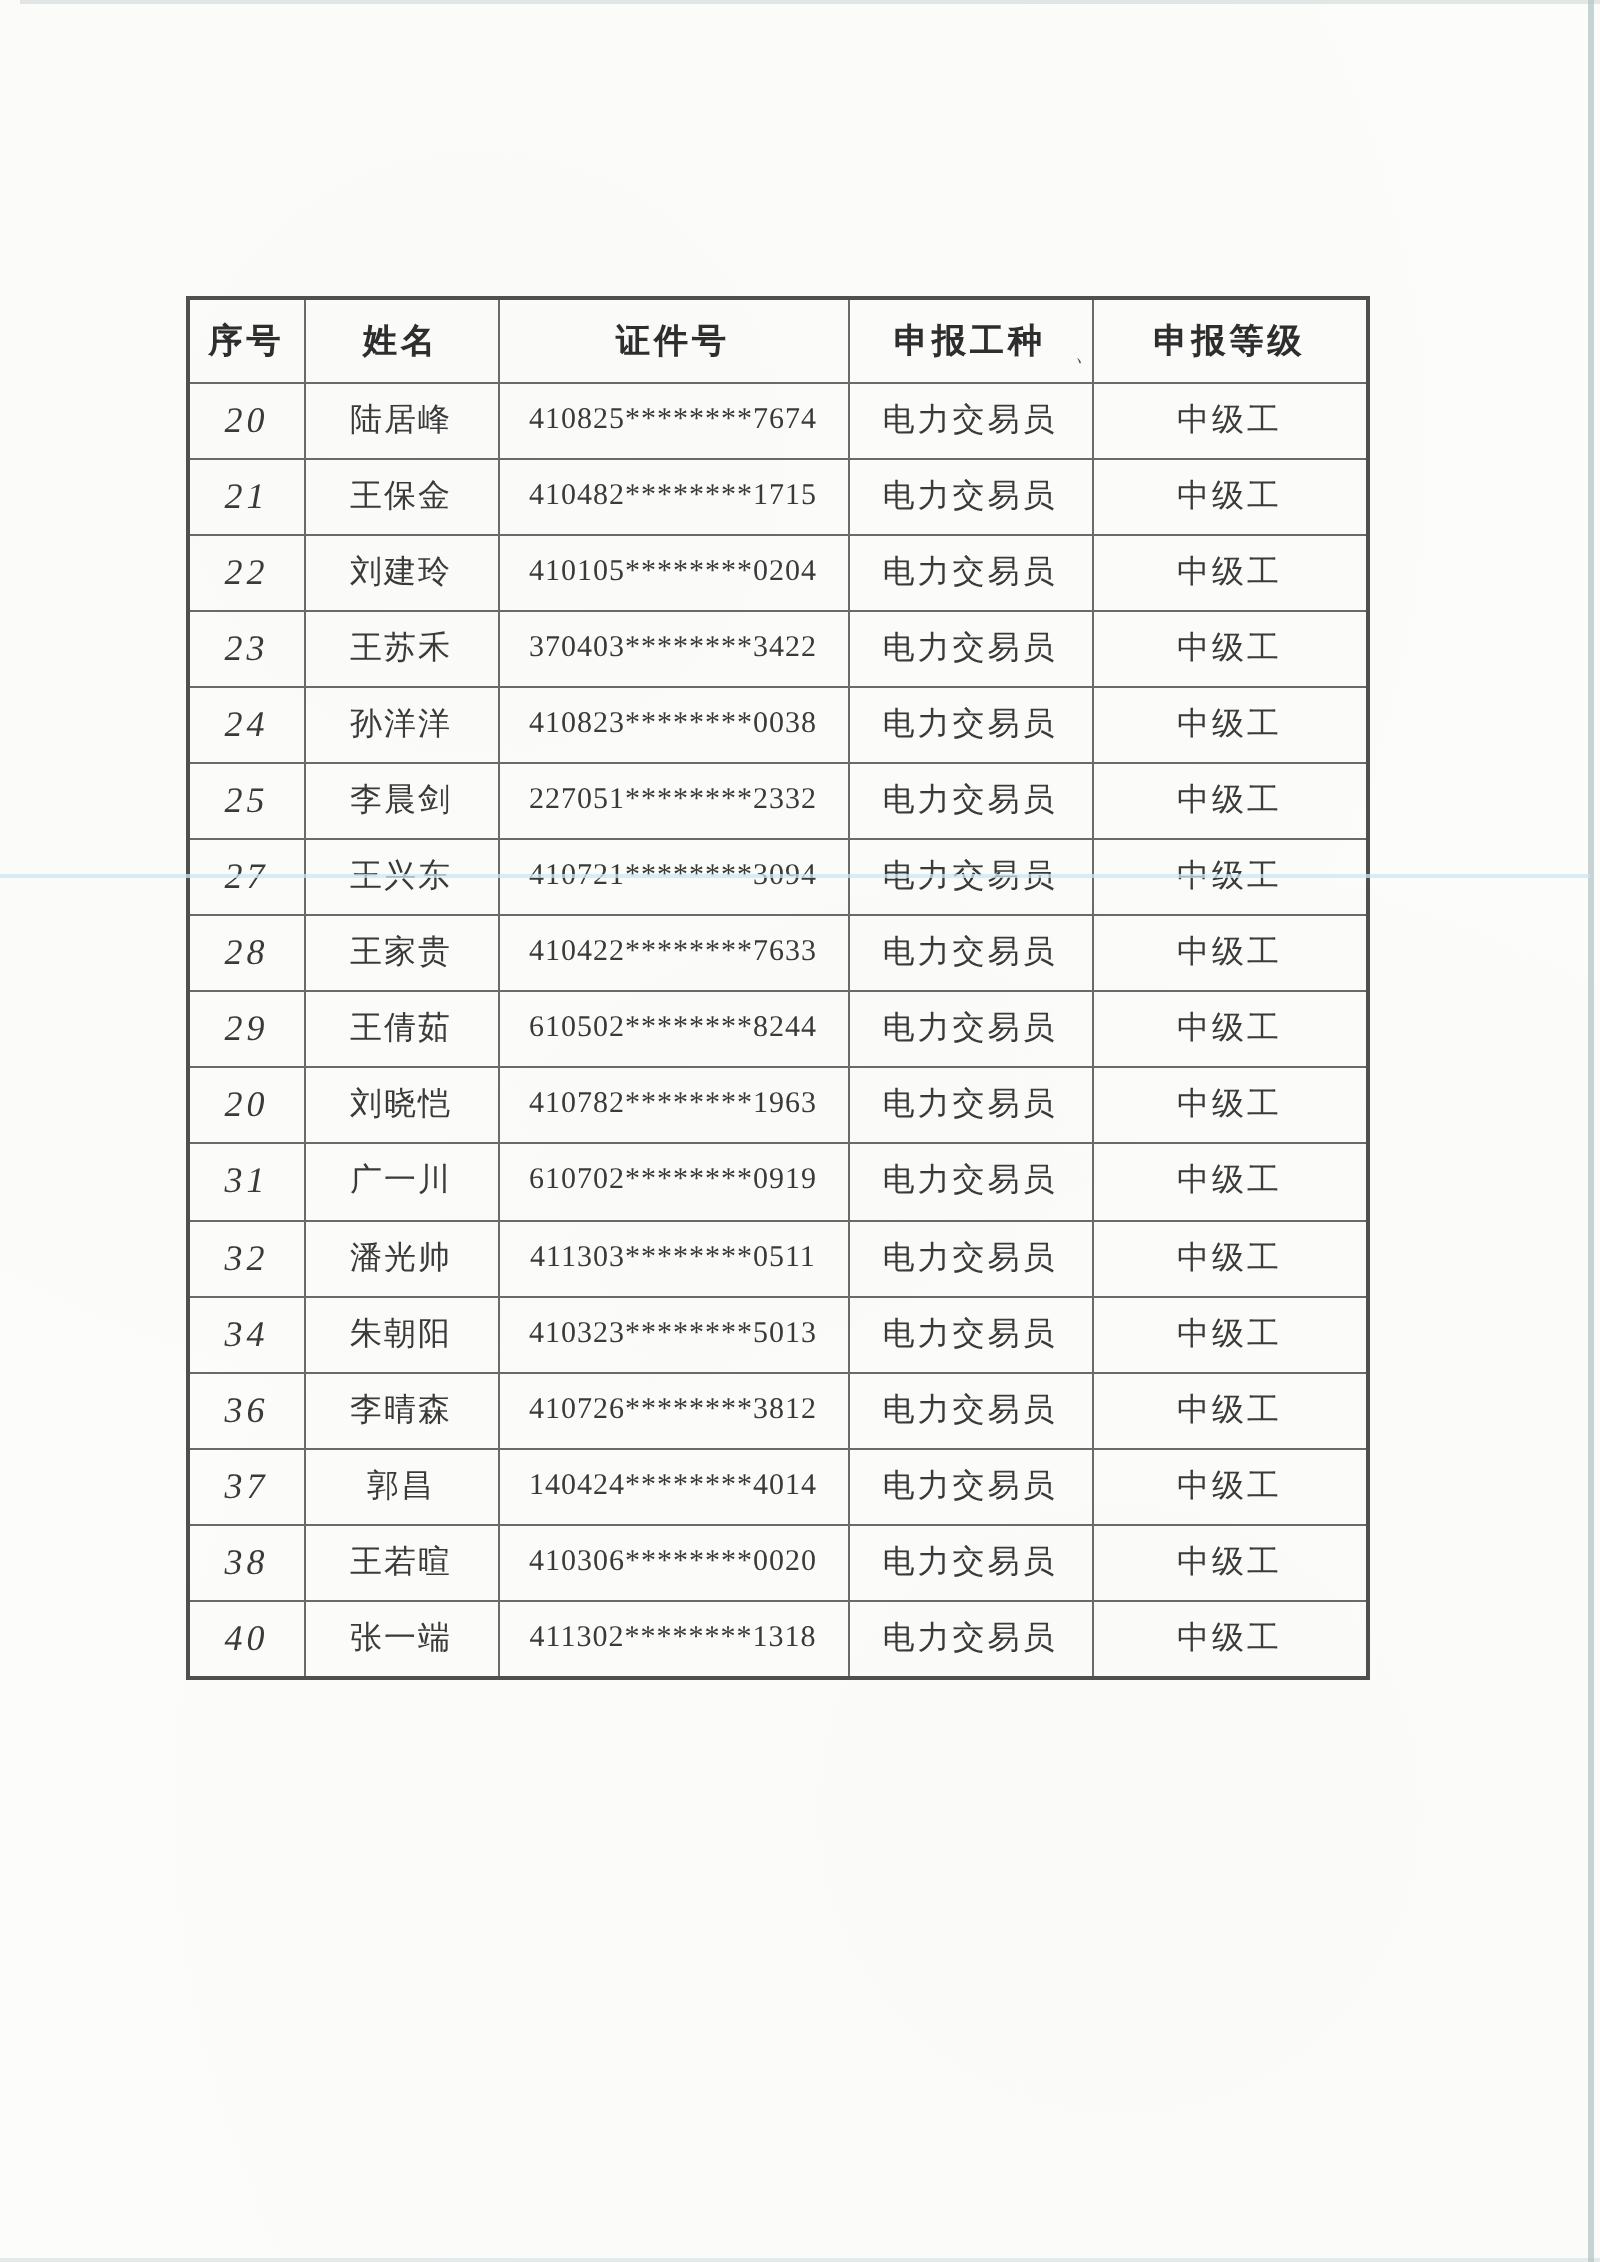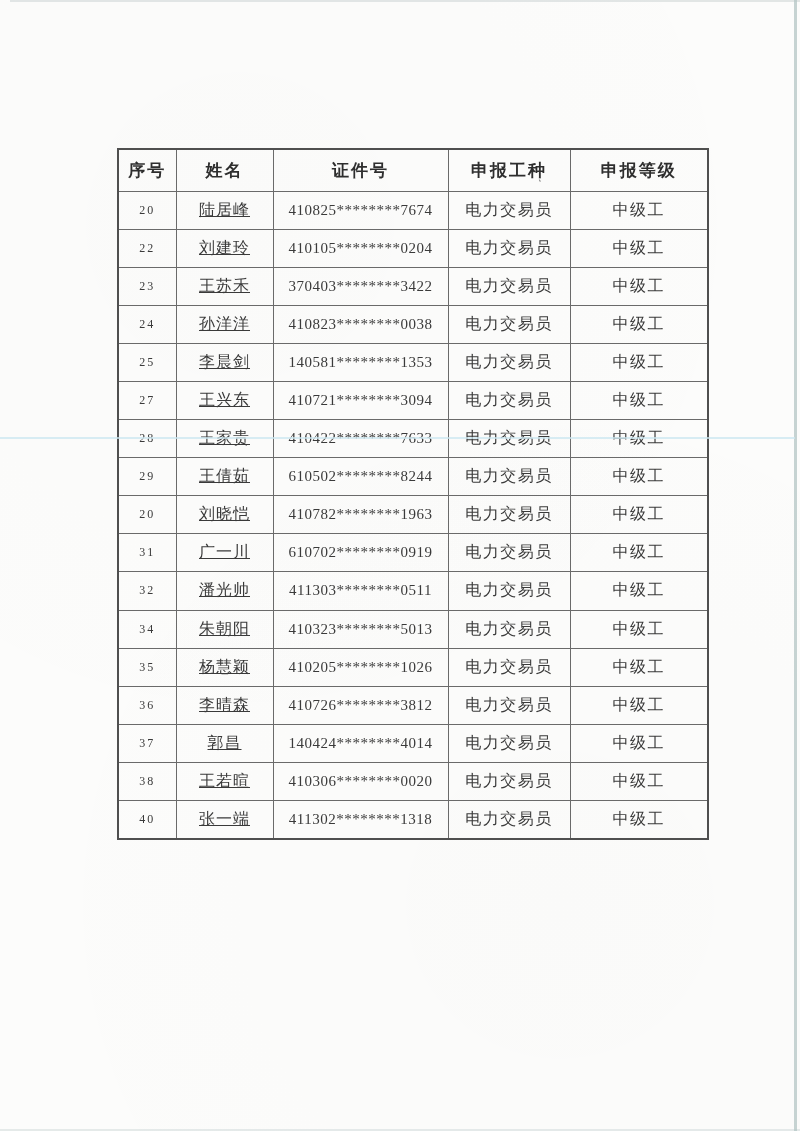--- a/index.html
+++ b/index.html
@@ -21,41 +21,41 @@
   .edge-top    { position:absolute; left:10px; right:0; top:0; height:2px; background:#ccd4d3; opacity:.55; }
   .edge-bottom { position:absolute; left:0; right:0; bottom:0; height:2px; background:#d6dedd; opacity:.6; }
   .edge-right  { position:absolute; top:0; bottom:0; left:794px; width:3px; background:#b4c6c4; opacity:.75; }
   .cyan-line   { position:absolute; left:0; width:795px; top:437px; height:2px; background:#cbe7f0; opacity:.75; z-index:3; }
   .stray-mark  {
     position:absolute; left:538px; top:170px; z-index:2;
     font-size:11px; color:#4a4a4a; transform: rotate(12deg);
   }
   
   table.roster {
-    position:absolute; left:117px; top:148px;
+    position:absolute; left:93px; top:148px;
     width:590px; border-collapse:collapse; table-layout:fixed;
     z-index:1;
     color:#3a3a3a;
     padding-left:20px;
   }
   table.roster th, table.roster td {
     border:1px solid #6a6a6a;
     text-align:center; vertical-align:middle;
     padding:0; overflow:hidden; white-space:nowrap;
   }
   table.roster { border:2px solid #4f4f4f; }
   thead tr { height:42px; }
   tbody tr { height:38.1px; }
   th {
     font-size:17px; font-weight:600; color:#2e2e2e;
     letter-spacing:2px;
   }
   td { font-size:16px; }
-  td.c-no   { font-size:12px; letter-spacing:2px; }
-  td.c-name { letter-spacing:1px;text-decoration:underline; }
+  td.c-no   { font-size:18px; letter-spacing:2px;font-style:italic; }
+  td.c-name { letter-spacing:1px; }
   td.c-id   { font-size:15px; letter-spacing:0.5px;margin-top:16px; }
   td.c-job  { letter-spacing:1.5px;margin-left:47px; }
   td.c-level{ letter-spacing:1.5px; }
 </style>
 </head>
 <body>
 
 <div class="page">
   <div class="edge-top"></div>
   <div class="edge-bottom"></div>
@@ -82,20 +82,27 @@
     </thead>
     <tbody>
         <tr>
     <td class="c-no">20</td>
     <td class="c-name">陆居峰</td>
     <td class="c-id">410825********7674</td>
     <td class="c-job">电力交易员</td>
     <td class="c-level">中级工</td>
   </tr>
         <tr>
+    <td class="c-no">21</td>
+    <td class="c-name">王保金</td>
+    <td class="c-id">410482********1715</td>
+    <td class="c-job">电力交易员</td>
+    <td class="c-level">中级工</td>
+  </tr>
+        <tr>
     <td class="c-no">22</td>
     <td class="c-name">刘建玲</td>
     <td class="c-id">410105********0204</td>
     <td class="c-job">电力交易员</td>
     <td class="c-level">中级工</td>
   </tr>
         <tr>
     <td class="c-no">23</td>
     <td class="c-name">王苏禾</td>
     <td class="c-id">370403********3422</td>
@@ -105,21 +112,21 @@
         <tr>
     <td class="c-no">24</td>
     <td class="c-name">孙洋洋</td>
     <td class="c-id">410823********0038</td>
     <td class="c-job">电力交易员</td>
     <td class="c-level">中级工</td>
   </tr>
         <tr>
     <td class="c-no">25</td>
     <td class="c-name">李晨剑</td>
-    <td class="c-id">140581********1353</td>
+    <td class="c-id">227051********2332</td>
     <td class="c-job">电力交易员</td>
     <td class="c-level">中级工</td>
   </tr>
         <tr>
     <td class="c-no">27</td>
     <td class="c-name">王兴东</td>
     <td class="c-id">410721********3094</td>
     <td class="c-job">电力交易员</td>
     <td class="c-level">中级工</td>
   </tr>
@@ -155,27 +162,20 @@
     <td class="c-no">32</td>
     <td class="c-name">潘光帅</td>
     <td class="c-id">411303********0511</td>
     <td class="c-job">电力交易员</td>
     <td class="c-level">中级工</td>
   </tr>
         <tr>
     <td class="c-no">34</td>
     <td class="c-name">朱朝阳</td>
     <td class="c-id">410323********5013</td>
-    <td class="c-job">电力交易员</td>
-    <td class="c-level">中级工</td>
-  </tr>
-        <tr>
-    <td class="c-no">35</td>
-    <td class="c-name">杨慧颖</td>
-    <td class="c-id">410205********1026</td>
     <td class="c-job">电力交易员</td>
     <td class="c-level">中级工</td>
   </tr>
         <tr>
     <td class="c-no">36</td>
     <td class="c-name">李晴森</td>
     <td class="c-id">410726********3812</td>
     <td class="c-job">电力交易员</td>
     <td class="c-level">中级工</td>
   </tr>

